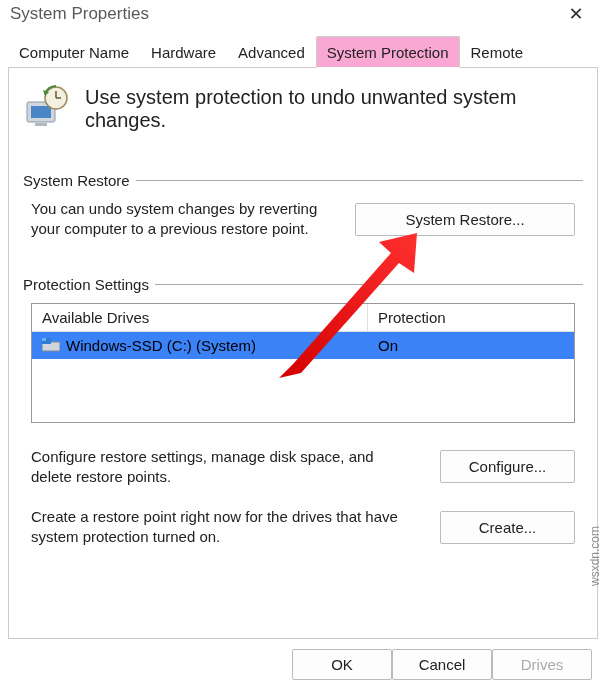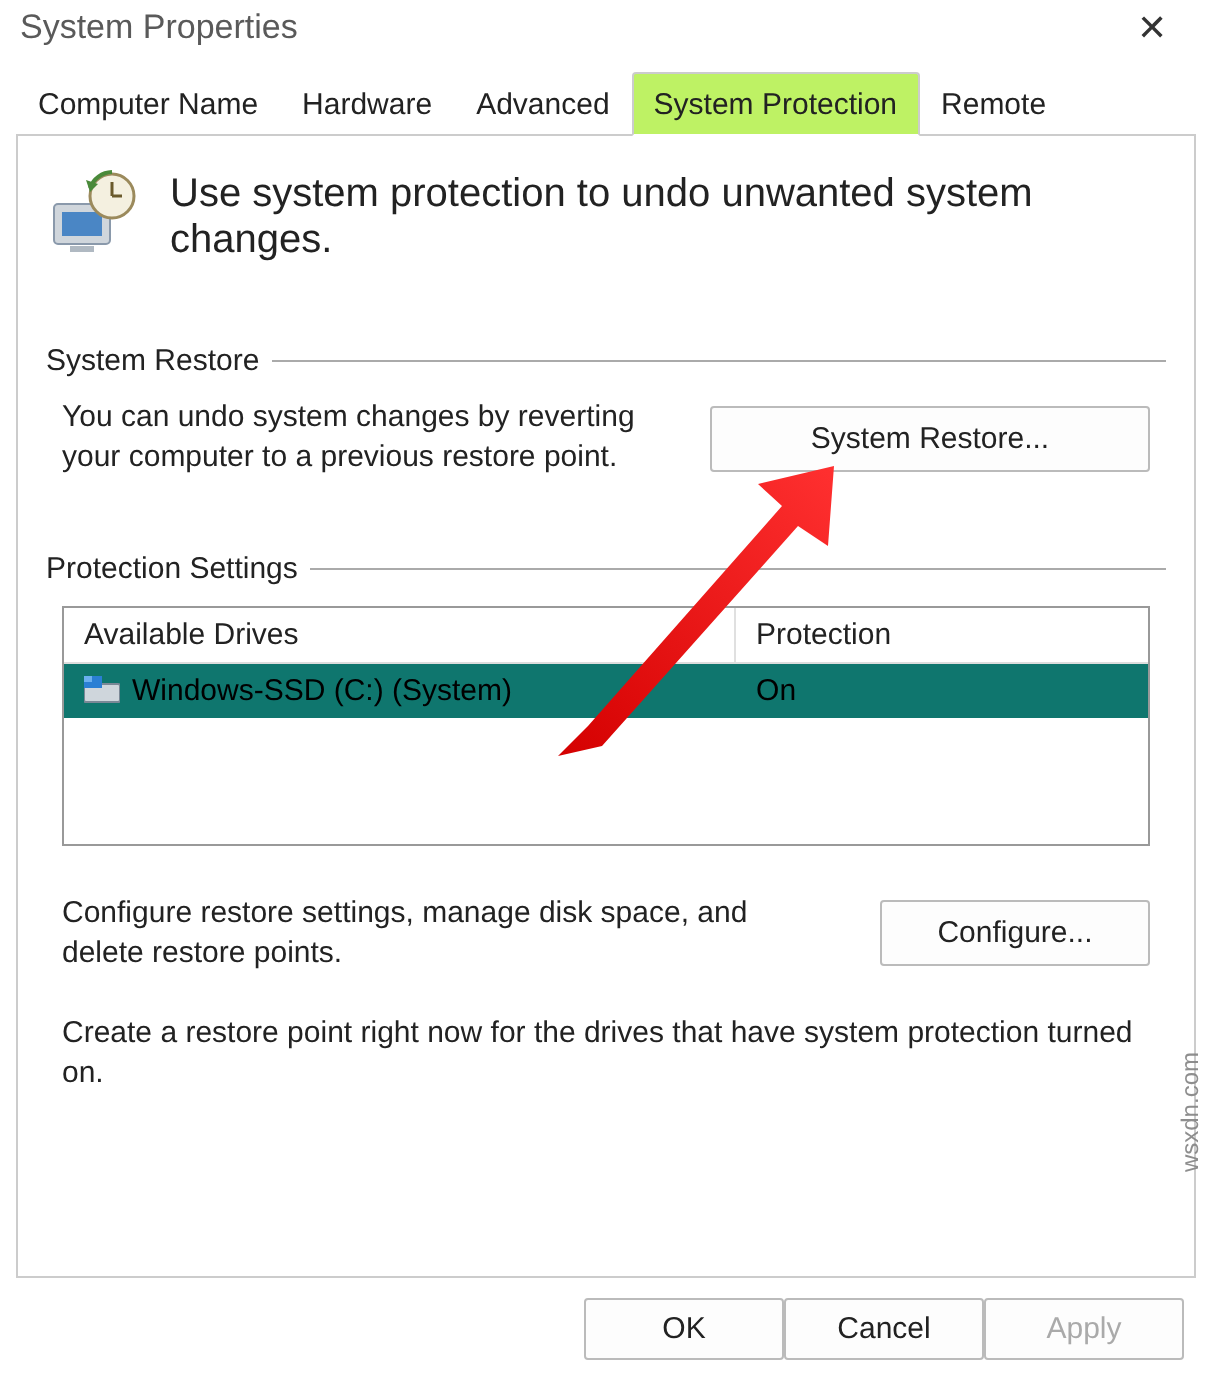--- a/index.html
+++ b/index.html
@@ -47,21 +47,21 @@
       cursor: pointer;
       border: 1px solid transparent;
       border-bottom: none;
       position: relative;
       z-index: 1;
     }
     .tab.active {
       border: 1px solid #ccc;
       border-bottom: 1px solid #fff;
       border-radius: 2px 2px 0 0;
-      background: #bef264;
+      background: #f9a8d4;
       z-index: 3;
       margin-bottom: -1px;
     }
     .tab-content {
       border: 1px solid #ccc;
       padding: 16px 14px 18px 14px;
       height: 572px;
       position: relative;
       z-index: 2;
     }
@@ -142,21 +142,21 @@
     .drives-header div {
       padding: 5px 10px;
       font-size: 15px;
       color: #222;
       border-right: 1px solid #e0e0e0;
     }
     .col-drive { flex: 0 0 62%; }
     .col-prot { flex: 1; border-right: none !important; }
     .drives-row {
       display: flex;
-      background: #0f766e;
+      background: #3b82f6;
       padding: 3px 0;
     }
     .drives-row .cell {
       padding: 2px 10px;
       font-size: 15px;
       display: flex;
       align-items: center;
       gap: 6px;
     }
     .drive-icon {
@@ -275,25 +275,26 @@
         </div>
       </div>
 
       <div class="config-row">
         <div class="row-text">Configure restore settings, manage disk space, and delete restore points.</div>
         <button class="win-btn">Configure...</button>
       </div>
 
       <div class="create-row">
         <div class="row-text">Create a restore point right now for the drives that have system protection turned on.</div>
+        <button class="win-btn">Create...</button>
       </div>
     </div>
 
   </div>
 </div>
 
 <div class="bottom-bar">
   <button class="win-btn">OK</button>
   <button class="win-btn">Cancel</button>
-  <button class="win-btn disabled" disabled="">Apply</button>
+  <button class="win-btn disabled" disabled="">Drives</button>
 </div>
 
 <div class="watermark">wsxdn.com</div>
 
 </body></html>

